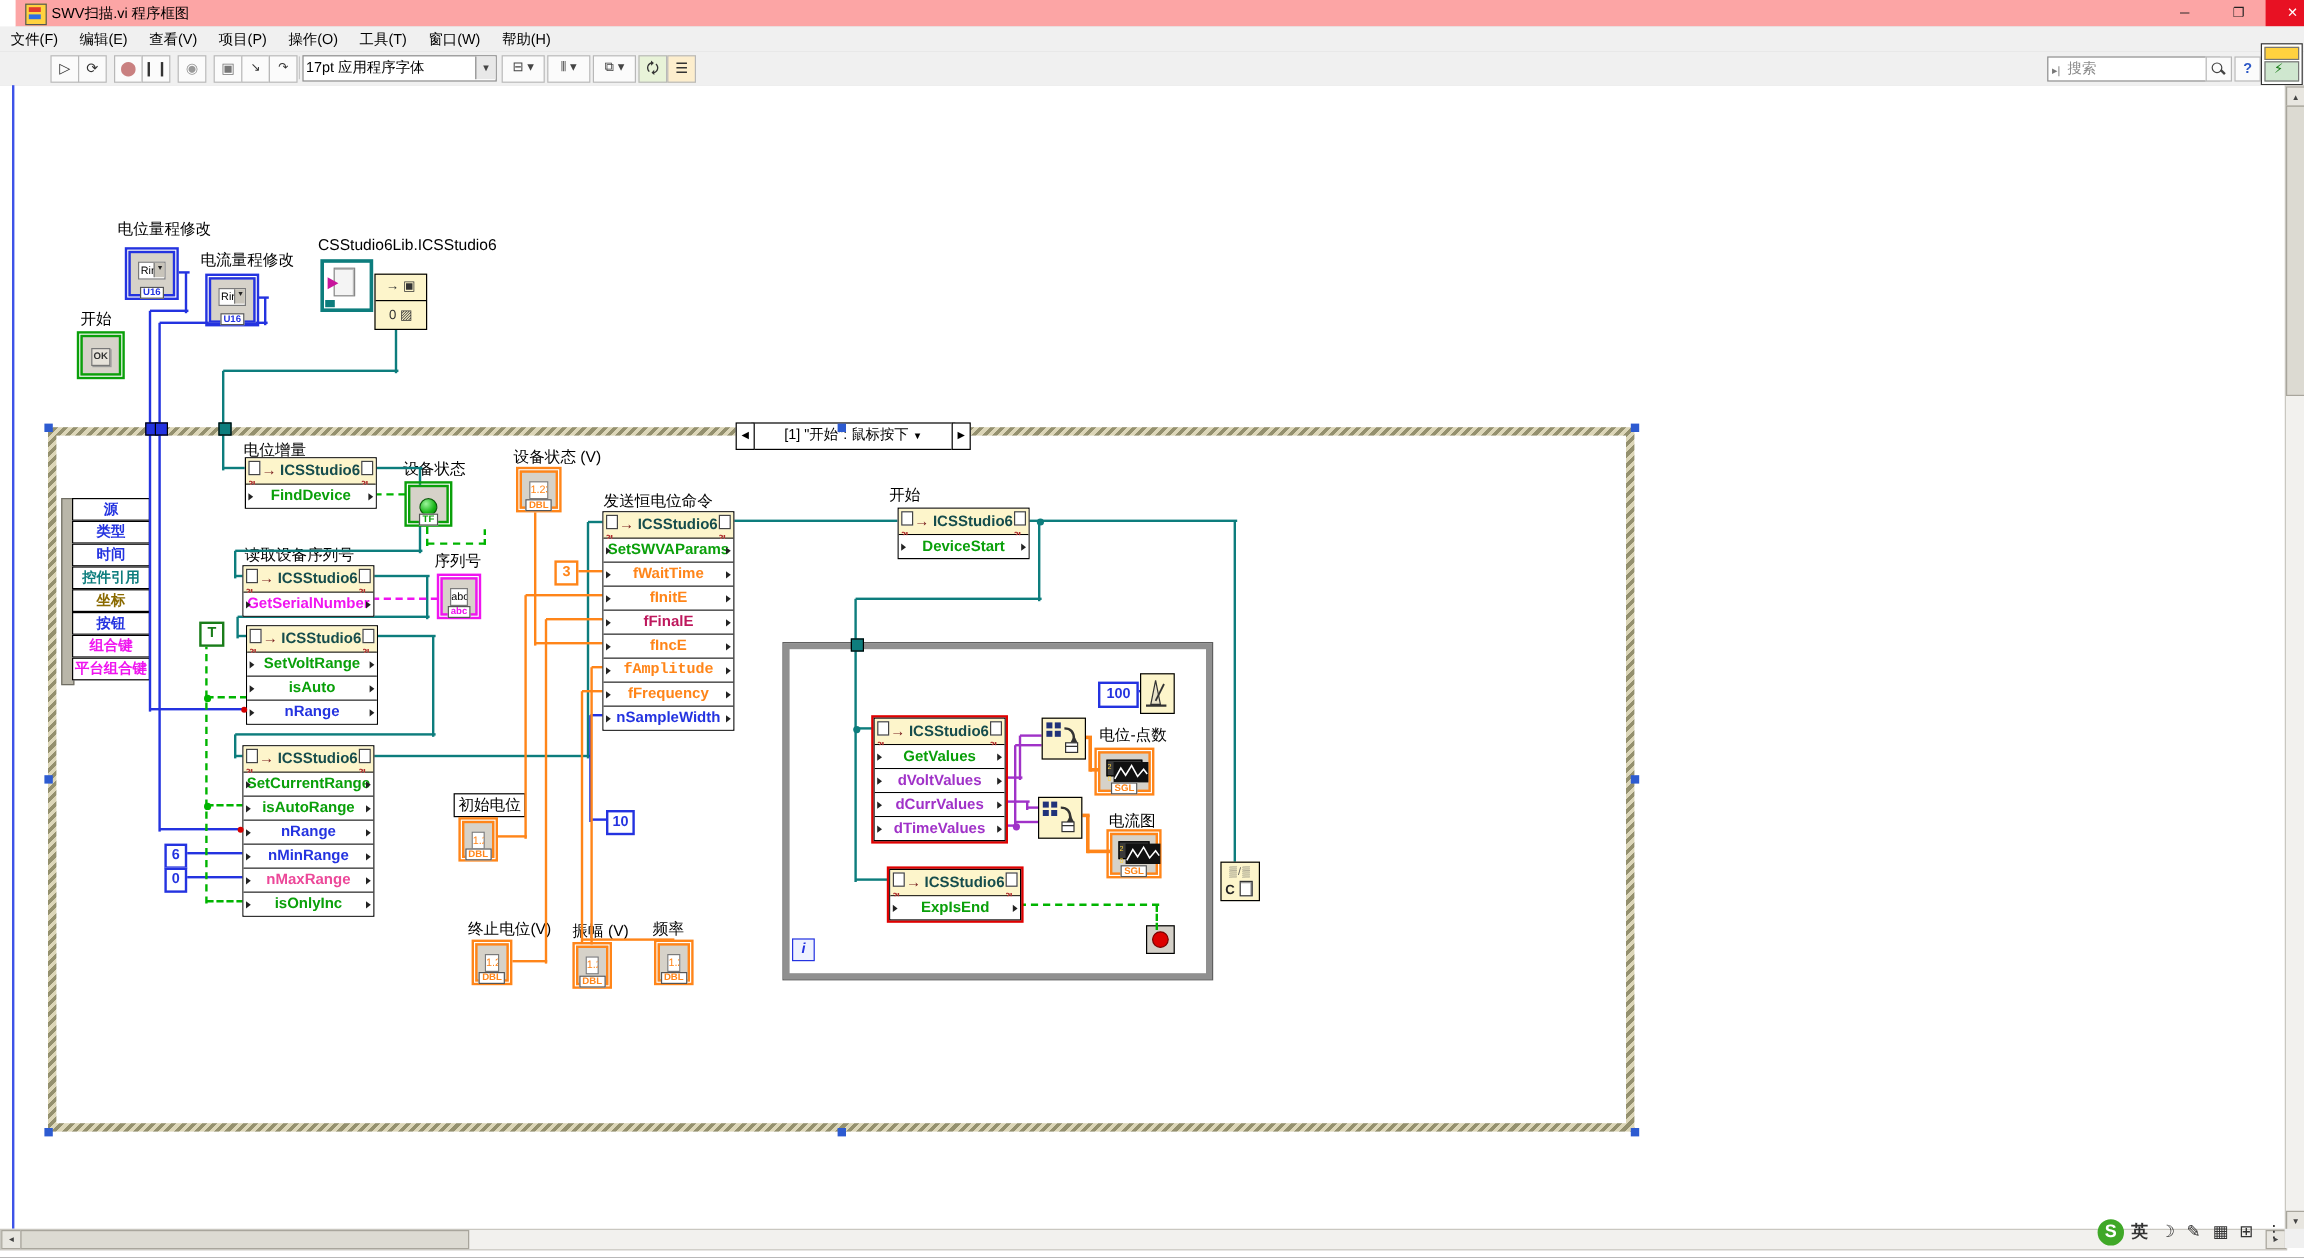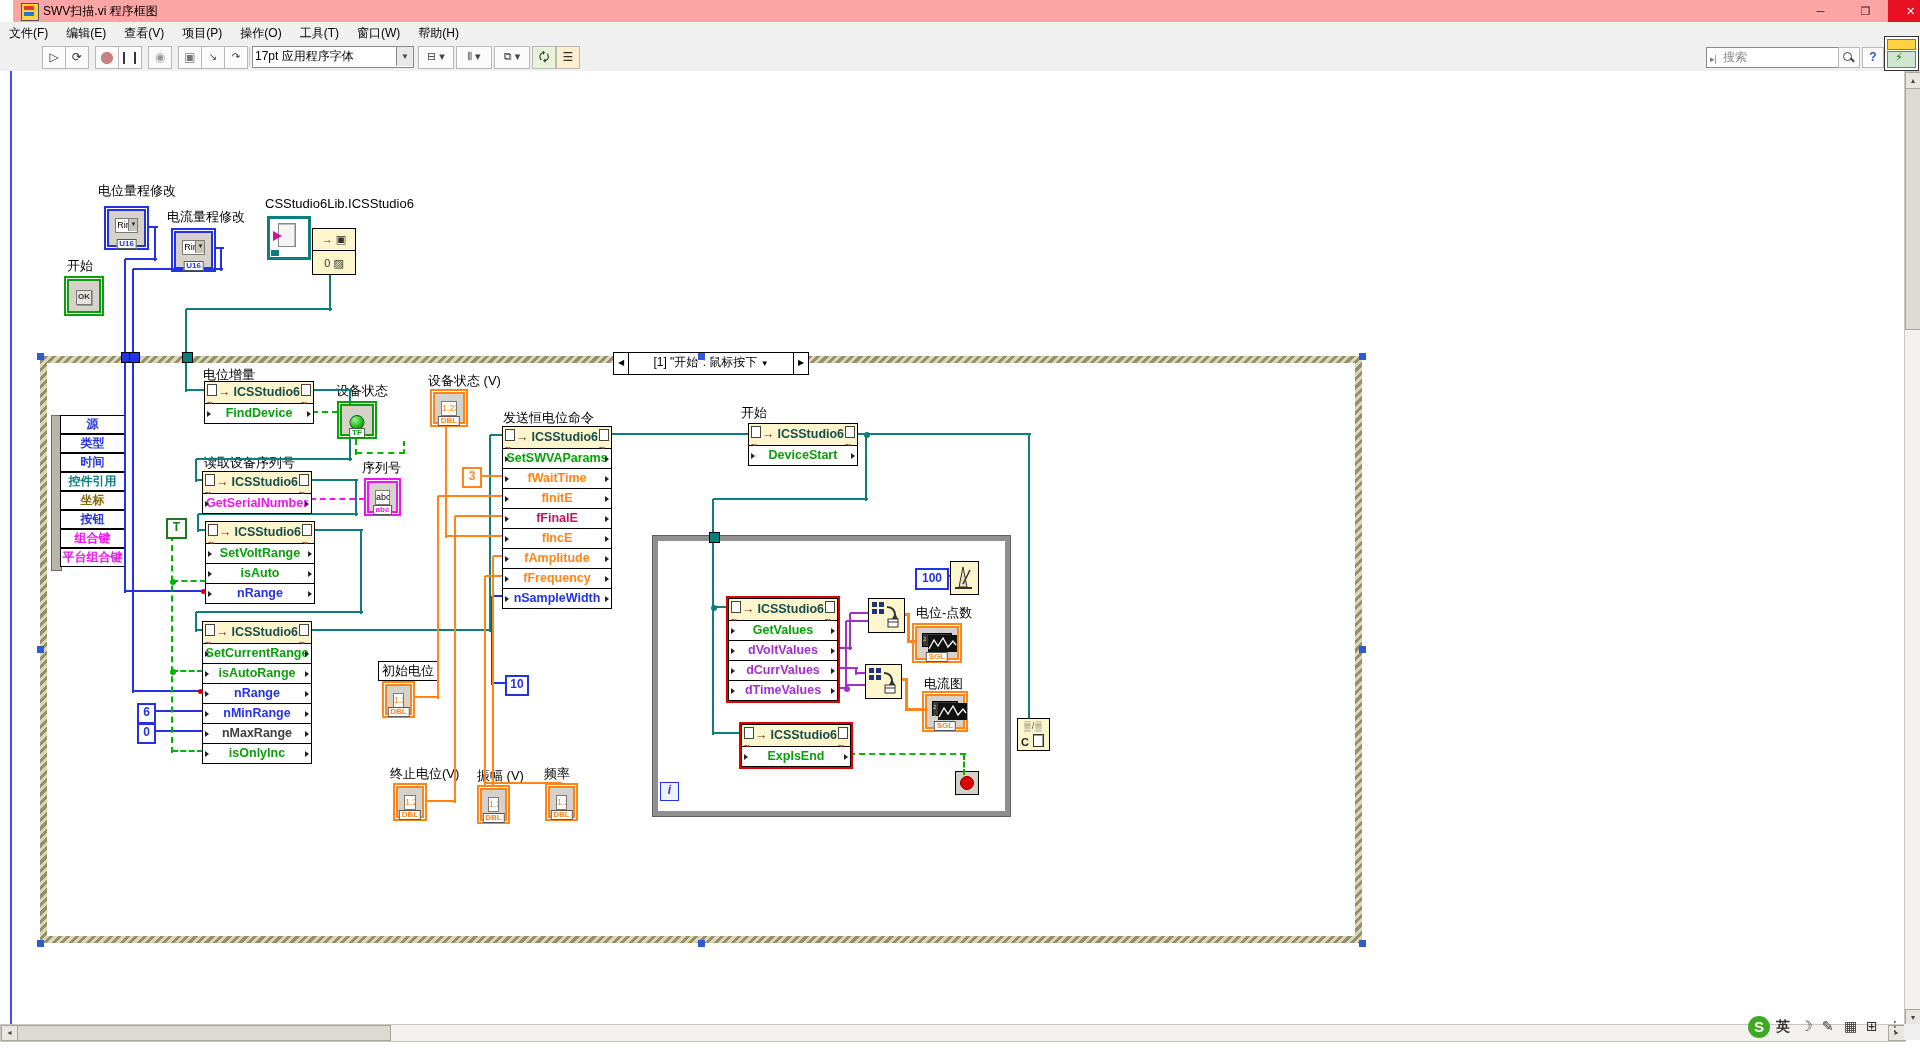--- a/index.html
+++ b/index.html
@@ -300,31 +300,31 @@
         <div class="inv-row" style="color: rgb(10, 160, 10);">SetVoltRange</div>
         <div class="inv-row" style="color: rgb(10, 160, 10);">isAuto</div>
         <div class="inv-row" style="color: rgb(36, 51, 224);">nRange</div>
       </div>
       <div class="inv" style="left: 202px; top: 550px; width: 108px;">
         <div class="inv-h"><span class="pg l"></span><span class="arr">→</span><span>ICSStudio6</span><span class="pg r"></span></div>
         <div class="inv-row" style="color: rgb(10, 160, 10);">SetCurrentRange</div>
         <div class="inv-row" style="color: rgb(10, 160, 10);">isAutoRange</div>
         <div class="inv-row" style="color: rgb(36, 51, 224);">nRange</div>
         <div class="inv-row" style="color: rgb(36, 51, 224);">nMinRange</div>
-        <div class="inv-row" style="color: #404040;">nMaxRange</div>
+        <div class="inv-row" style="color: #ec4899;">nMaxRange</div>
         <div class="inv-row" style="color: rgb(10, 160, 10);">isOnlyInc</div>
       </div>
       <div class="inv" style="left: 502px; top: 355px; width: 108px;">
         <div class="inv-h"><span class="pg l"></span><span class="arr">→</span><span>ICSStudio6</span><span class="pg r"></span></div>
         <div class="inv-row" style="color: rgb(10, 160, 10);">SetSWVAParams</div>
         <div class="inv-row" style="color: rgb(255, 133, 25);">fWaitTime</div>
         <div class="inv-row" style="color: rgb(255, 133, 25);">fInitE</div>
         <div class="inv-row" style="color: #be185d;">fFinalE</div>
         <div class="inv-row" style="color: rgb(255, 133, 25);">fIncE</div>
-        <div class="inv-row" style="color: rgb(255, 133, 25);">fAmplitude</div>
+        <div class="inv-row" style="color: rgb(255, 133, 25); font-family: Liberation Mono, monospace;">fAmplitude</div>
         <div class="inv-row" style="color: rgb(255, 133, 25);">fFrequency</div>
         <div class="inv-row" style="color: rgb(36, 51, 224);">nSampleWidth</div>
       </div>
       <div class="inv" style="left: 748px; top: 352px; width: 108px;">
         <div class="inv-h"><span class="pg l"></span><span class="arr">→</span><span>ICSStudio6</span><span class="pg r"></span></div>
         <div class="inv-row" style="color: rgb(10, 160, 10);">DeviceStart</div>
       </div>
       <div class="inv red" style="left: 728px; top: 527px; width: 108px;">
         <div class="inv-h"><span class="pg l"></span><span class="arr">→</span><span>ICSStudio6</span><span class="pg r"></span></div>
         <div class="inv-row" style="color: rgb(10, 160, 10);">GetValues</div>

